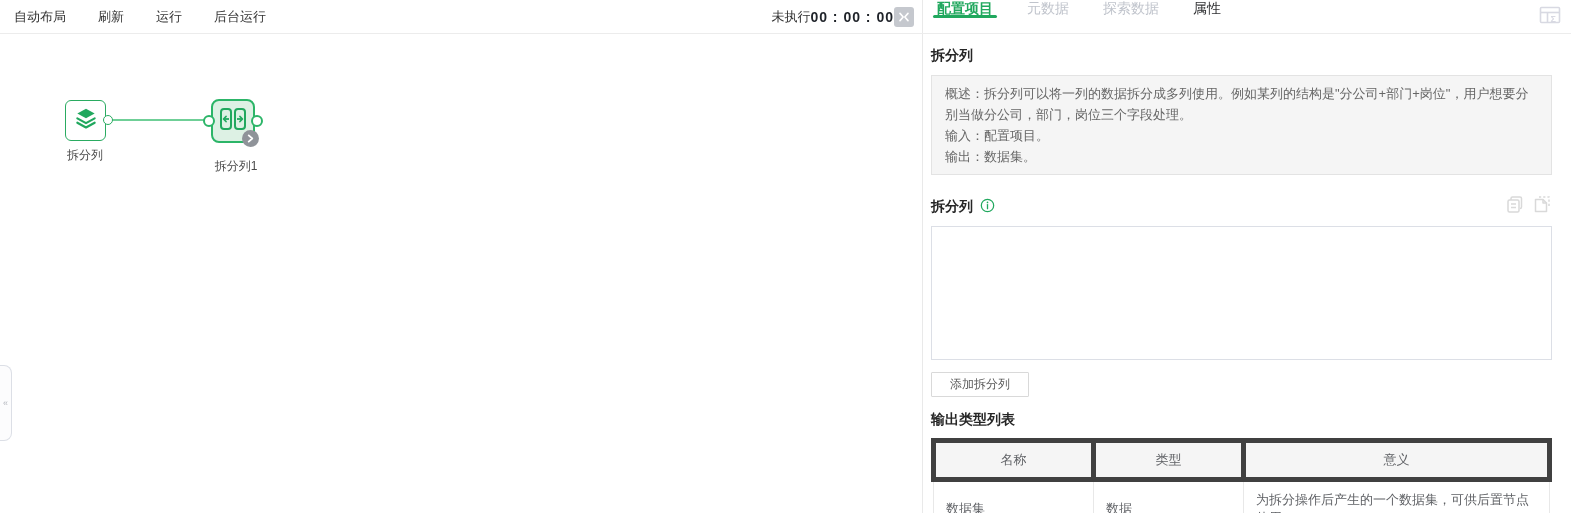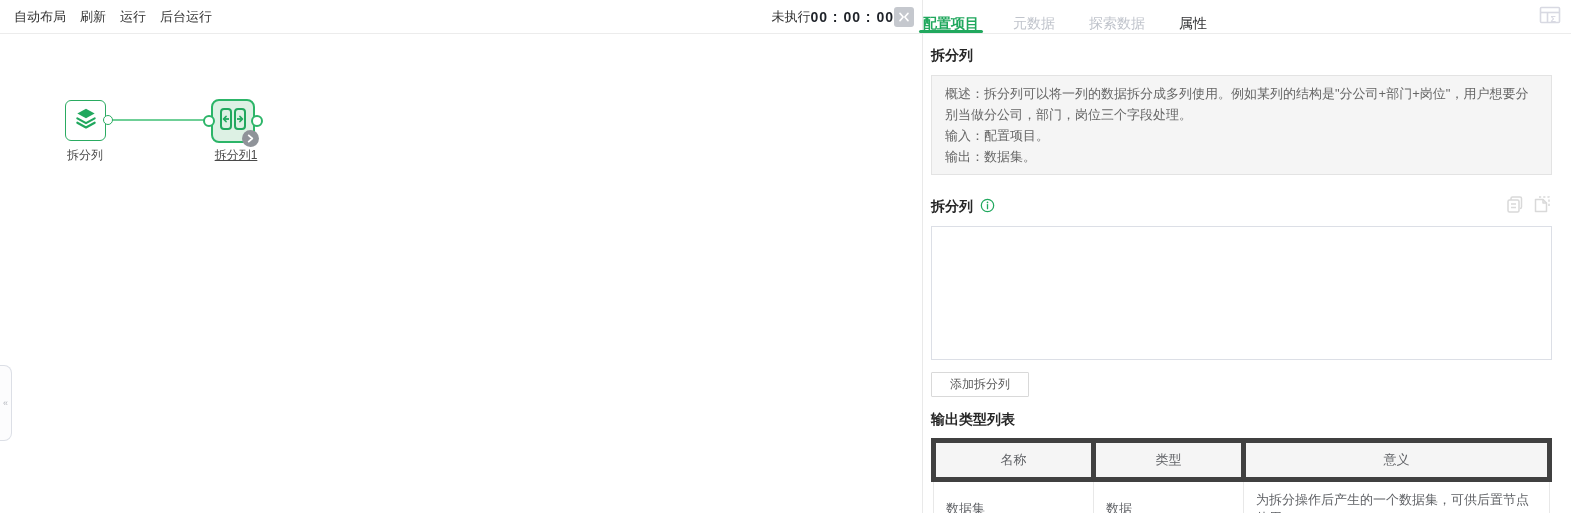--- a/index.html
+++ b/index.html
@@ -1,29 +1,29 @@
 <!DOCTYPE html>
 <html><head>
 <meta charset="utf-8">
 <style>
   * { margin:0; padding:0; box-sizing:border-box; }
   html,body { width:1571px; height:513px; background:#fff; overflow:hidden;
     font-family:"Liberation Sans", sans-serif; color:#333; }
 
   .topbar { height:34px; display:flex; align-items:stretch; border-bottom:1px solid #ececec; }
-  .toolbar-left { display:flex; align-items:center; gap:14px; padding-left:14px; }
+  .toolbar-left { display:flex; align-items:center; gap:32px; padding-left:14px; }
   .tool-item { font-size:13px; color:#333; cursor:pointer; white-space:nowrap; }
   .runstate { margin-left:auto; display:flex; align-items:center; gap:0; padding-right:8px; }
   .status-label { font-size:13px; color:#333; }
   .timer { font-size:14px; font-weight:bold; color:#1f2329; letter-spacing:1px; }
   .collapse-btn { width:20px; height:20px; background:#c5c8ce; border-radius:3px;
     display:flex; align-items:center; justify-content:center; cursor:pointer; }
 
   .tabbar { width:649px; flex:none; border-left:1px solid #e9e9e9; display:flex;
-    align-items:flex-end; gap:34px; }
+    align-items:flex-start; padding-left:14px; gap:34px; }
   .tab { font-size:14px; display:flex; align-items:center; position:relative; cursor:pointer; }
   .tab.active { color:#21a85e; font-weight:bold; }
   .tab.active::after { content:""; position:absolute; left:-4px; right:-4px; bottom:0;
     height:3px; background:#21a85e; border-radius:2px; }
   .tab.disabled { color:#c0c4cc; }
   .tab.normal { color:#303133; }
   .tabbar-spacer { flex:1; }
   .summary-icon { align-self:center; margin-right:10px; cursor:pointer; }
 
   .main { display:flex; height:479px; }
@@ -133,21 +133,21 @@
         </svg>
       </span>
     </div>
     <span class="port port-lg" style="left:203px; top:81px;"></span>
     <span class="port port-lg" style="left:251px; top:81px;"></span>
     <span class="badge">
       <svg width="9" height="9" viewBox="0 0 10 10" fill="none">
         <polyline points="3,1.5 7,5 3,8.5" stroke="#fff" stroke-width="2" stroke-linecap="round" stroke-linejoin="round"></polyline>
       </svg>
     </span>
-    <div class="node-label" style="left:201px; top:113px;text-decoration:underline;">拆分列1</div>
+    <div class="node-label" style="left:201px; top:124px;">拆分列1</div>
 
     <div class="drawer-handle">«</div>
   </div>
 
   <aside class="panel">
     <h2>拆分列</h2>
 
     <div class="desc-box">
       <div>概述：拆分列可以将一列的数据拆分成多列使用。例如某列的结构是"分公司+部门+岗位"，用户想要分别当做分公司，部门，岗位三个字段处理。</div>
       <div>输入：配置项目。</div>

